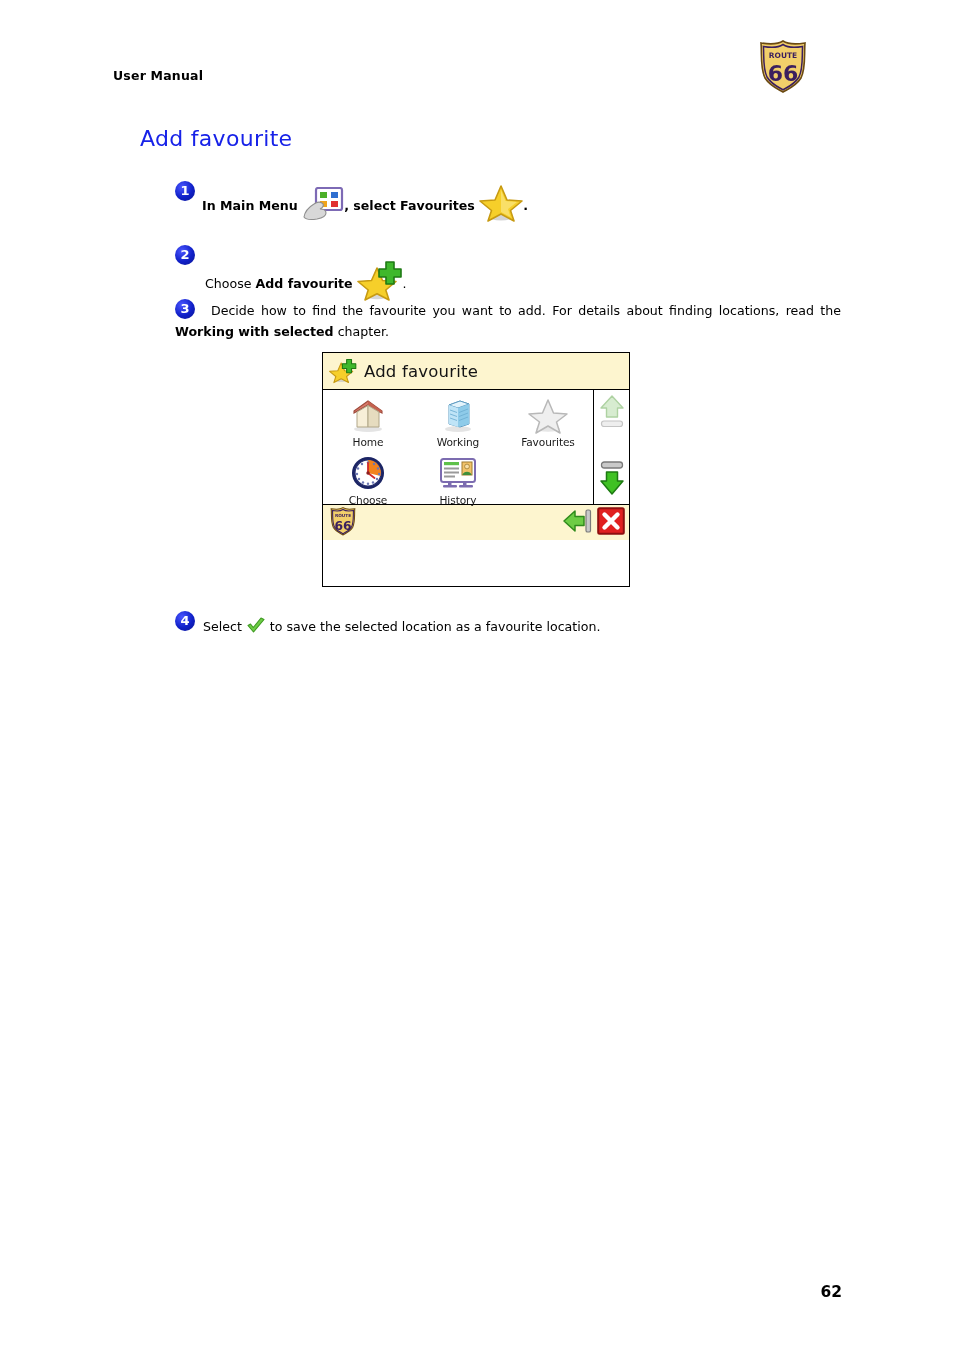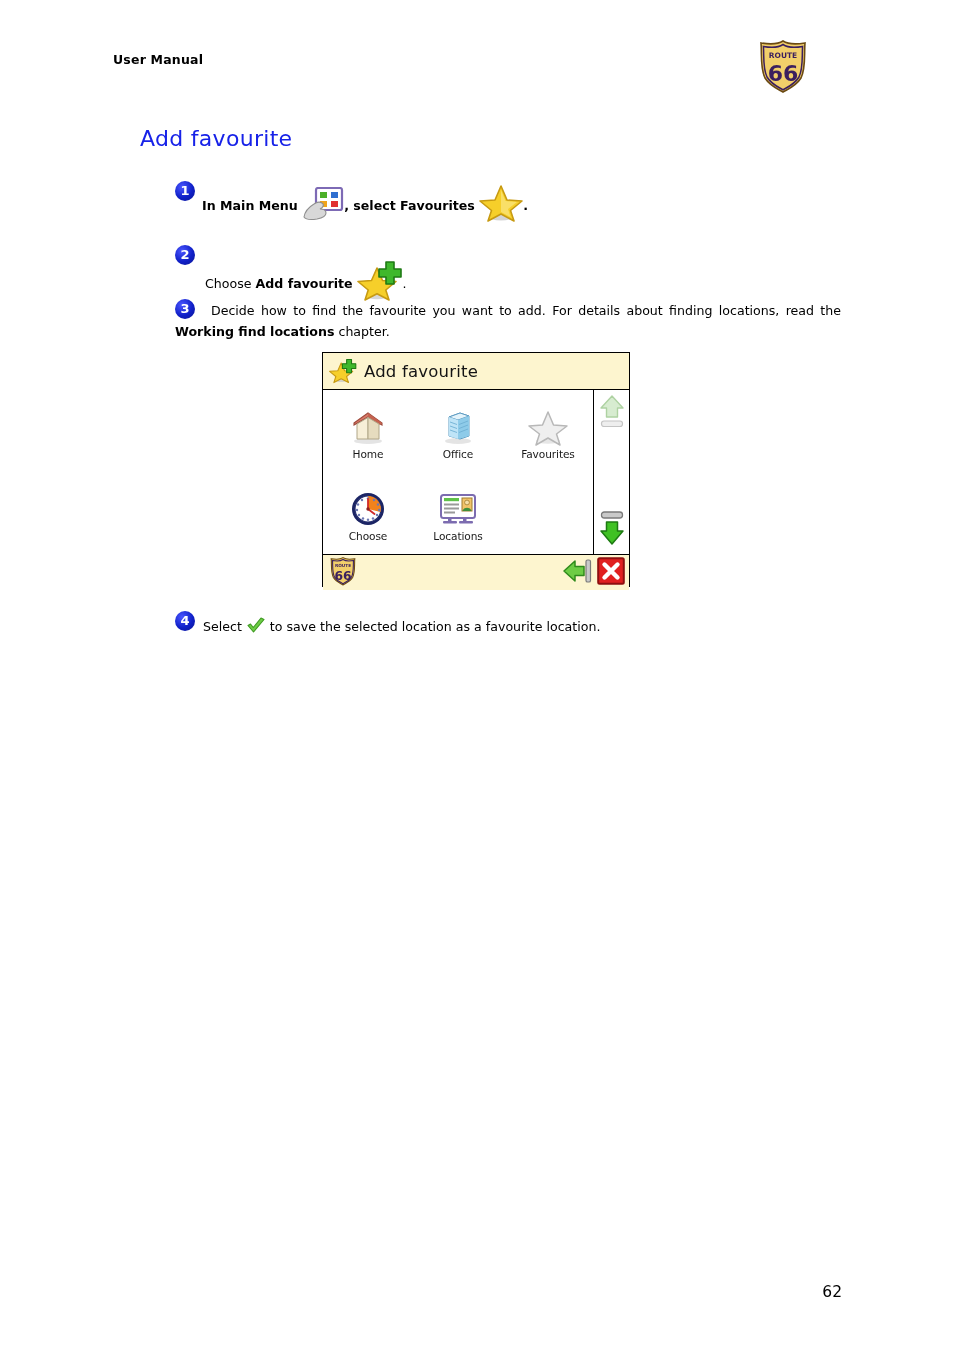--- a/index.html
+++ b/index.html
@@ -18,21 +18,21 @@
   
   .page-header {
     position: absolute;
     top: 0; left: 0;
     width: 954px;
     height: 110px;
   }
   .header-label {
     position: absolute;
     left: 113px;
-    top: 52px;
+    top: 68px;
     font-size: 12.5px;
     font-weight: bold;
     color: #000000;
     letter-spacing: 0.2px;
   }
   .route66-logo-header {
     position: absolute;
     left: 755px;
     top: 38px;
   }
@@ -127,21 +127,21 @@
   }
   .device-title-text {
     font-family: "DejaVu Sans", sans-serif;
     font-size: 16.5px;
     color: #141414;
     margin-left: 7px;
     letter-spacing: 0.2px;
   }
   .device-body {
     display: flex;
-    height: 164px;
+    height: 114px;
     box-sizing: border-box;
   }
   .icon-grid {
     flex: 1;
     display: grid;
     grid-template-columns: repeat(3, 1fr);
     grid-template-rows: repeat(2, 1fr);
     border-right: 1.5px solid #000000;
     box-sizing: border-box;
     background: #ffffff;
@@ -191,21 +191,21 @@
     align-items: center;
     gap: 4px;
   }
 
   
   .page-number {
     position: absolute;
     right: 112px;
     top: 1283px;
     font-size: 15.5px;
-    font-weight: normal;
+    font-weight: bold;
     color: #000000;
   }
 </style>
 </head>
 <body>
 
 <div class="page-header">
   <div class="header-label">User Manual</div>
   <div class="route66-logo-header">
     <svg class="shield" width="56" height="56" viewBox="0 0 56 56">
@@ -252,21 +252,21 @@
         <ellipse cx="20" cy="36" rx="11" ry="3.2" fill="#c6c6c6" opacity="0.7"></ellipse>
         <path d="M20 8 L25.5 20.5 L39 21.5 L28.8 30 L32 40 L20 33.8 L8 40 L11.2 30 L1 21.5 L14.5 20.5 Z" fill="#f6cf2a" stroke="#c79a12" stroke-width="1.6" stroke-linejoin="round"></path>
         <path d="M29 2 L37 2 L37 9 L44 9 L44 17 L37 17 L37 24 L29 24 L29 17 L22 17 L22 9 L29 9 Z" fill="#3fb82c" stroke="#1f7a14" stroke-width="1.6" stroke-linejoin="round"></path>
       </svg>
     </span><span>.</span>
   </span>
 </div>
 
 <div class="step" id="step3">
   <span class="bullet">3</span>
-  <p class="s3body"><span>Decide how to find the favourite you want to add. For details about finding locations, read the </span><b>Working find locations</b><span> chapter.</span></p>
+  <p class="s3body"><span>Decide how to find the favourite you want to add. For details about finding locations, read the </span><b>Working with selected</b><span> chapter.</span></p>
 </div>
 
 <div class="device">
 
   <div class="device-titlebar">
     <span class="inline-icon" style="width:28px;height:26px;">
       <svg width="28" height="26" viewBox="0 0 46 42">
         <ellipse cx="20" cy="36" rx="11" ry="3.2" fill="#c6c6c6" opacity="0.7"></ellipse>
         <path d="M20 8 L25.5 20.5 L39 21.5 L28.8 30 L32 40 L20 33.8 L8 40 L11.2 30 L1 21.5 L14.5 20.5 Z" fill="#f6cf2a" stroke="#c79a12" stroke-width="1.8" stroke-linejoin="round"></path>
         <path d="M29 2 L37 2 L37 9 L44 9 L44 17 L37 17 L37 24 L29 24 L29 17 L22 17 L22 9 L29 9 Z" fill="#3fb82c" stroke="#1f7a14" stroke-width="1.8" stroke-linejoin="round"></path>
@@ -302,21 +302,21 @@
             <g stroke="#6fb0d4" stroke-width="0.9">
               <line x1="12" y1="14" x2="19" y2="16.5"></line>
               <line x1="12" y1="18" x2="19" y2="20.5"></line>
               <line x1="12" y1="22" x2="19" y2="24.5"></line>
               <line x1="21" y1="16.5" x2="30" y2="13"></line>
               <line x1="21" y1="20.5" x2="30" y2="17"></line>
               <line x1="21" y1="24.5" x2="30" y2="21"></line>
             </g>
           </svg>
         </span>
-        <span class="cell-label">Office</span>
+        <span class="cell-label">Working</span>
       </div>
 
 
       <div class="grid-cell">
         <span class="grid-icon">
           <svg width="42" height="38" viewBox="0 0 42 38">
             <ellipse cx="21" cy="33" rx="12" ry="2.8" fill="#e0e0e0" opacity="0.8"></ellipse>
             <path d="M21 4 L26.5 17 L40 18 L29.5 26 L33 37 L21 30 L9 37 L12.5 26 L2 18 L15.5 17 Z" fill="#efefef" stroke="#b8b8b8" stroke-width="1.5" stroke-linejoin="round"></path>
           </svg>
         </span>
@@ -365,21 +365,21 @@
             <circle cx="30" cy="12.5" r="2.4" fill="#f7dfa8" stroke="#9f7c2e" stroke-width="0.8"></circle>
             <path d="M25.5 21 C26.5 16.8, 33.5 16.8, 34.5 21 Z" fill="#3f8f3a"></path>
             <g fill="#7c6cb0">
               <rect x="11" y="28" width="3.5" height="4"></rect>
               <rect x="26" y="28" width="3.5" height="4"></rect>
               <rect x="6" y="31" width="14" height="2.4" rx="1"></rect>
               <rect x="22" y="31" width="14" height="2.4" rx="1"></rect>
             </g>
           </svg>
         </span>
-        <span class="cell-label">Locations</span>
+        <span class="cell-label">History</span>
       </div>
 
     </div>
 
     <div class="scroll-rail">
       <span>
         <svg width="28" height="36" viewBox="0 0 28 36">
           <path d="M14 2 L25 14 L19.5 14 L19.5 23 L8.5 23 L8.5 14 L3 14 Z" fill="#d7ecd0" stroke="#aed2a2" stroke-width="1.4" stroke-linejoin="round"></path>
           <rect x="3.5" y="27" width="21" height="5.5" rx="2.5" fill="#eeeeee" stroke="#c4c4c4" stroke-width="1.2"></rect>
         </svg>

